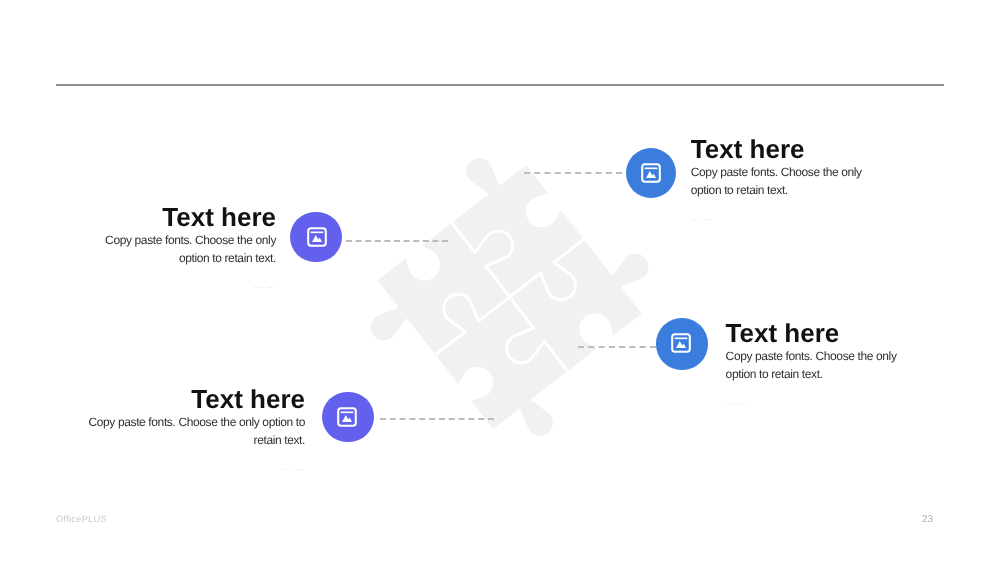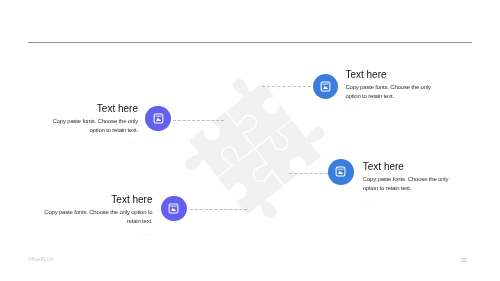--- a/index.html
+++ b/index.html
@@ -11,21 +11,21 @@
   .divider{position:absolute;left:28px;top:42px;width:444px;height:0;
            border-top:0.8px solid #8e8e8e;}
 
   .puzzle{position:absolute;left:0;top:0;}
 
   .node{position:absolute;width:25.6px;height:25.6px;border-radius:50%;
         display:flex;align-items:center;justify-content:center;}
   .node svg{display:block;}
 
   .blk{position:absolute;}
-  .blk .title{font-size:10px;font-weight:normal;color:#121212;
+  .blk .title{font-size:13px;font-weight:bold;color:#121212;
               letter-spacing:0px;line-height:9px;}
   .blk .para{font-size:6px;color:#303030;line-height:8.8px;
              letter-spacing:-0.19px;font-weight:400;}
   .blk .sub{font-size:4.4px;color:#e0e0e0;letter-spacing:0.4px;line-height:6px;}
   .right{text-align:left;}
   .left{text-align:right;}
 
   .conn{position:absolute;height:0;border-top:1px dashed #bcbcbc;}
 
   .footer{position:absolute;font-size:4.6px;color:#c9c9c9;letter-spacing:0.15px;}

